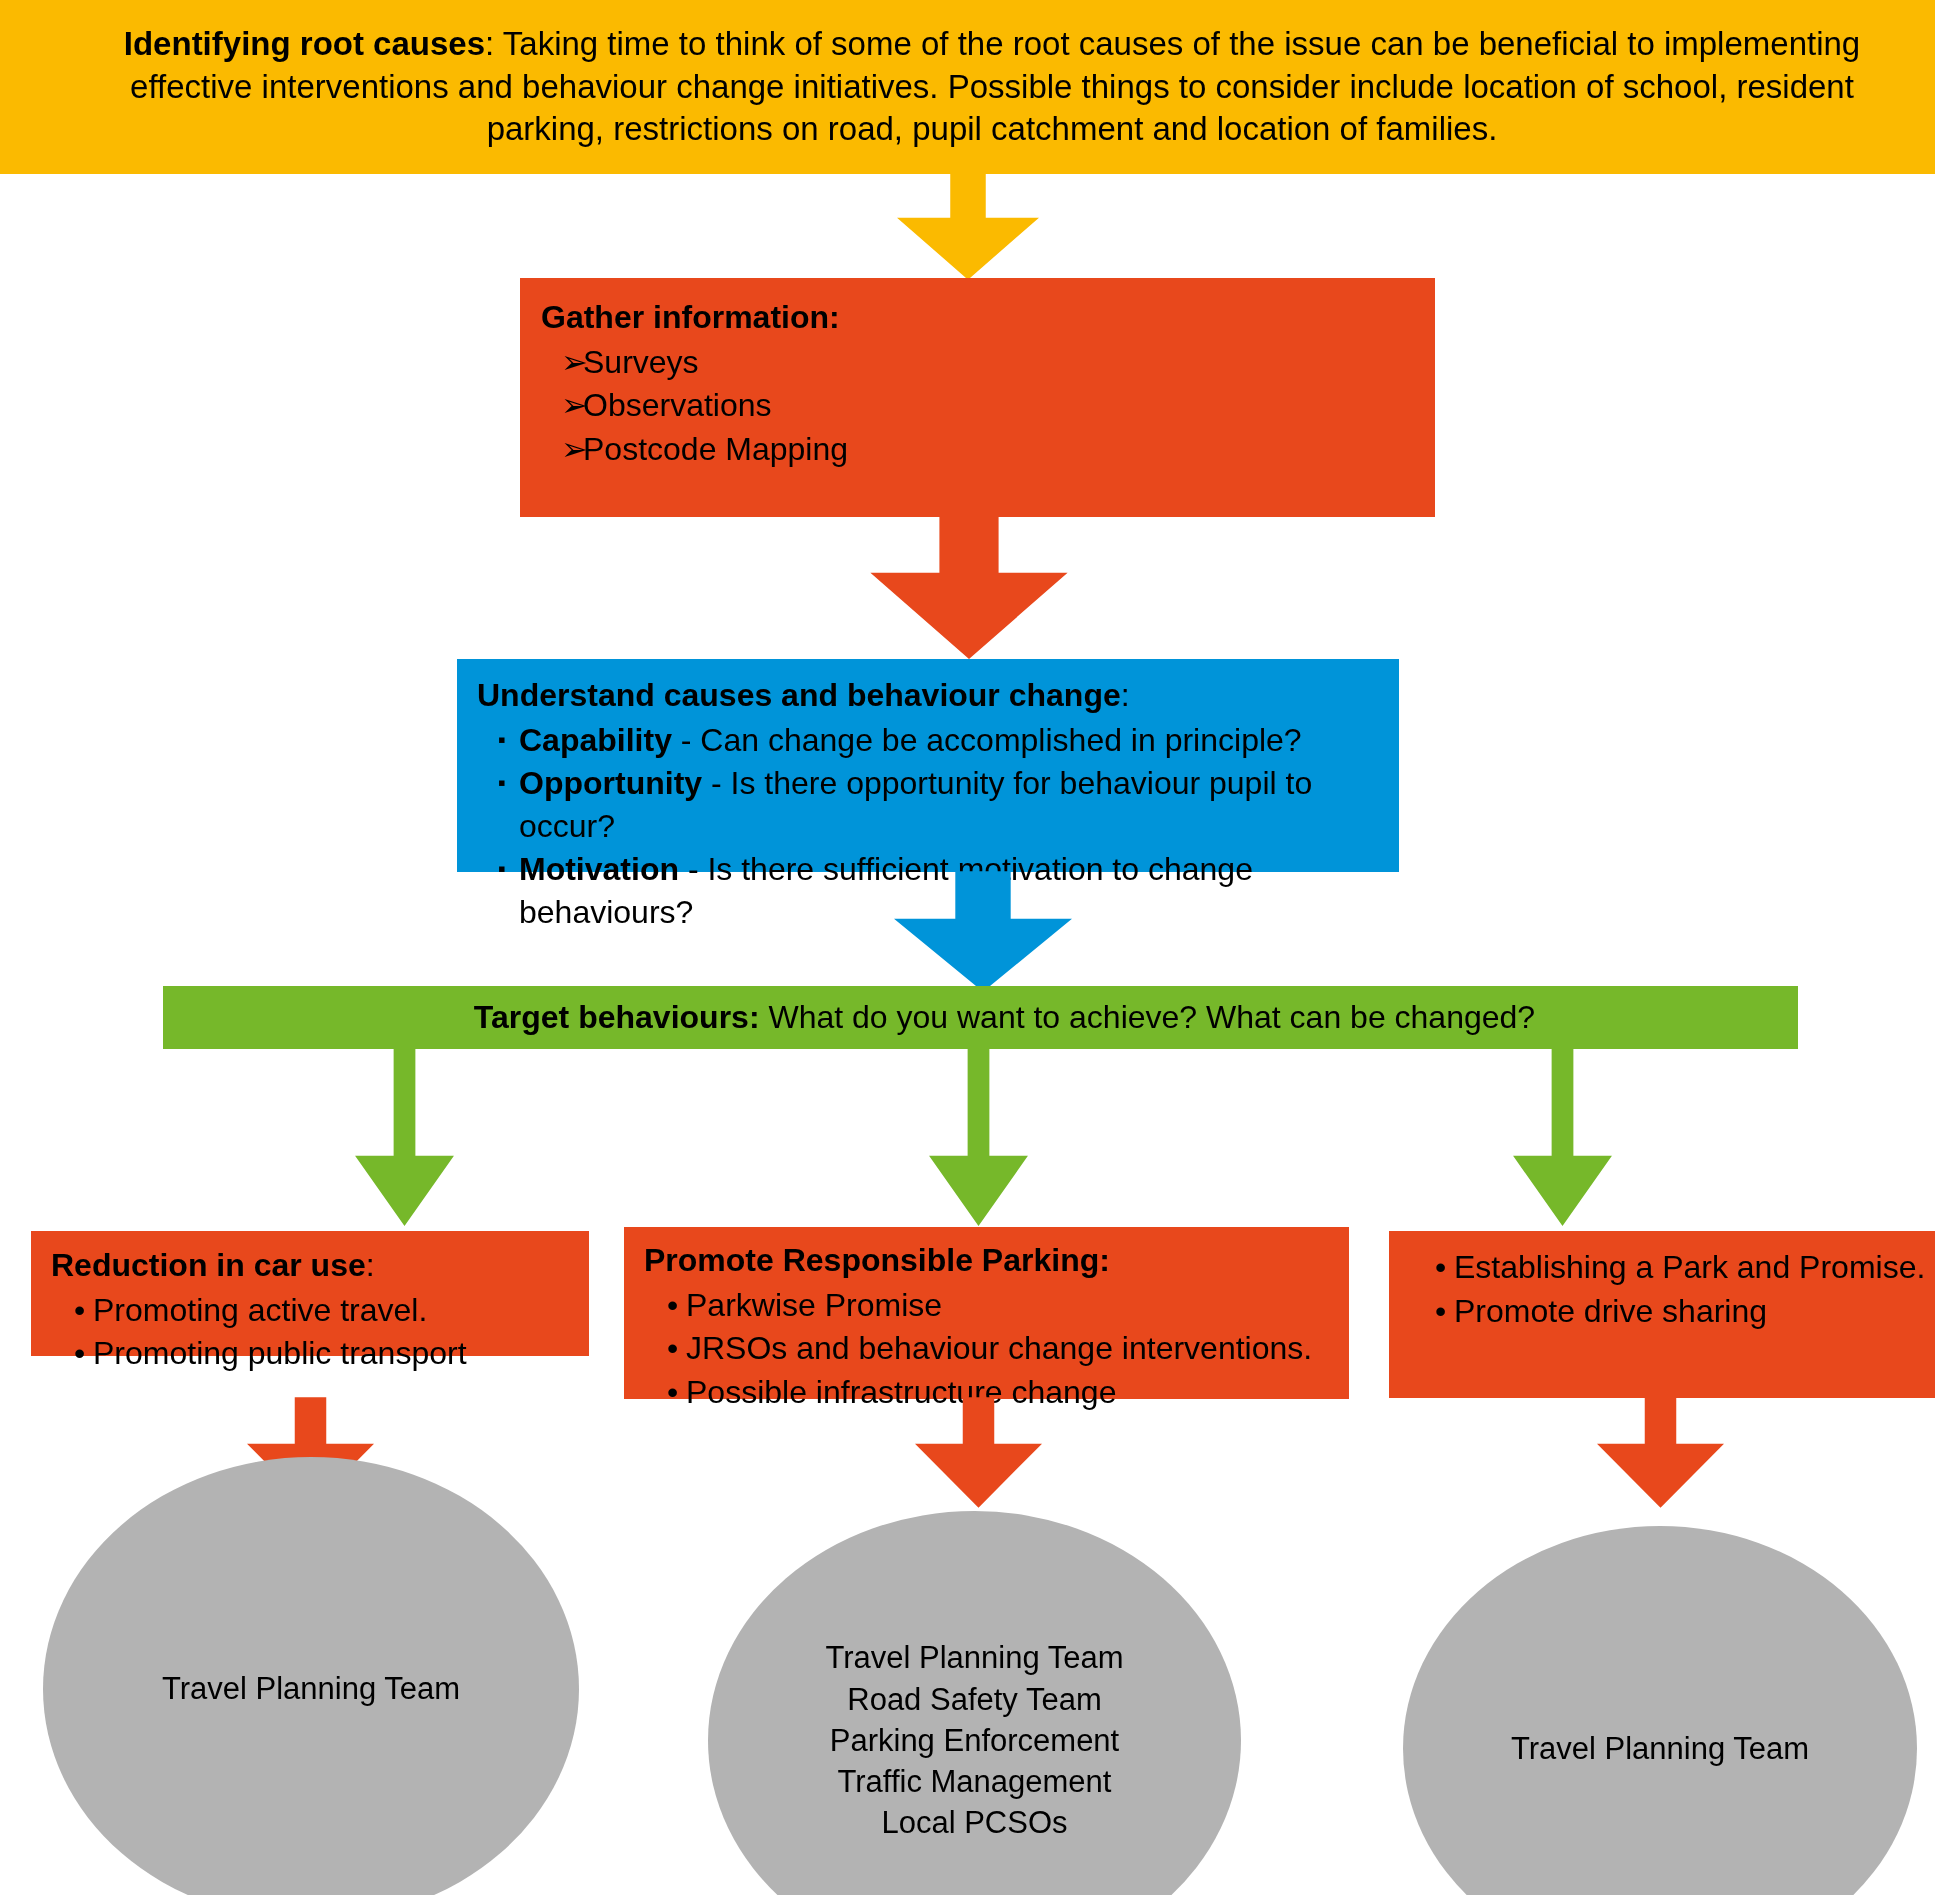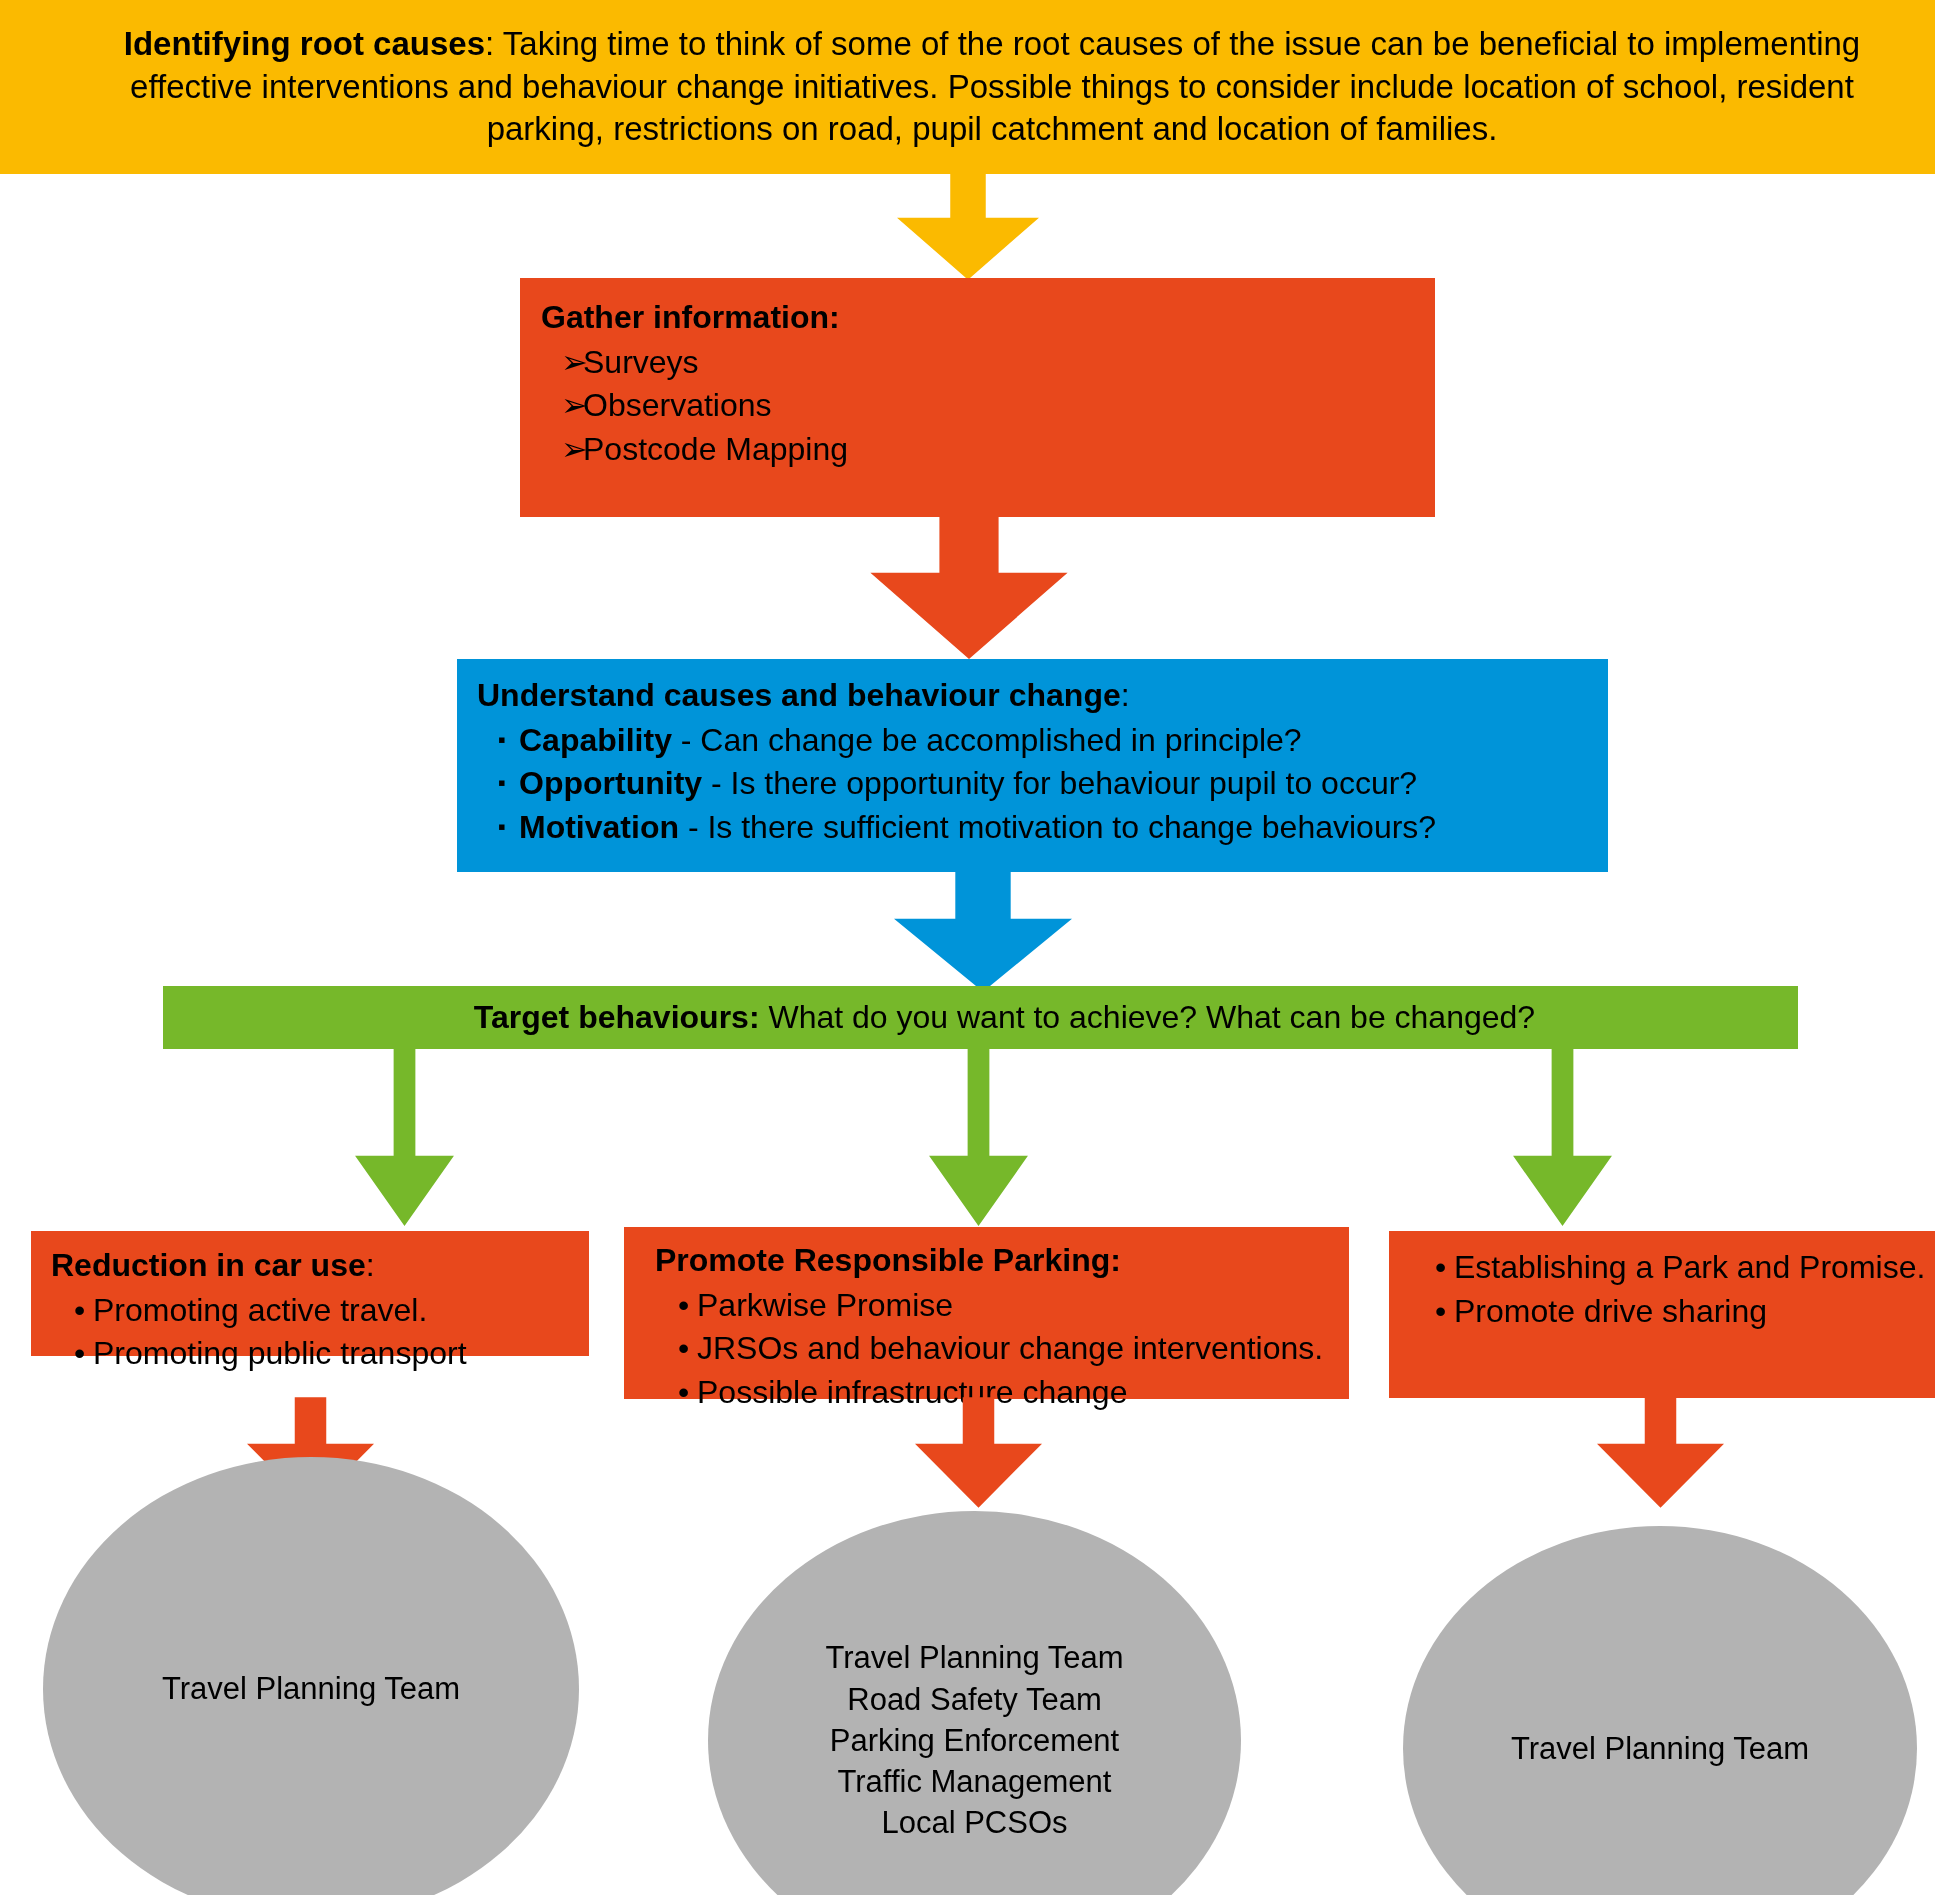--- a/index.html
+++ b/index.html
@@ -30,38 +30,38 @@
   
   .boxtext{ font-size:32px; line-height:1.33; }
   .b{font-weight:bold;}
 
   #gather-box{
     left:520px; top:278px; width:915px; height:239px;
     background:var(--orange);
     padding:18px 0 0 21px;
   }
   #understand-box{
-    left:457px; top:659px; width:1151px; height:213px;
+    left:457px; top:659px; width:942px; height:213px;
     background:var(--blue);
     padding:15px 0 0 20px;
   }
   #target-box{
     left:163px; top:986px; width:1635px; height:63px;
     background:var(--green);
     display:flex;align-items:center;justify-content:center;
   }
   #reduction-box{
     left:31px; top:1231px; width:558px; height:125px;
     background:var(--orange);
     padding:13px 0 0 20px;
   }
   #promote-box{
     left:624px; top:1227px; width:725px; height:172px;
     background:var(--orange);
-    padding:12px 0 0 31px;
+    padding:12px 0 0 20px;
   }
   #relocate-box{
     left:1389px; top:1231px; width:546px; height:167px;
     background:var(--orange);
     padding:13px 0 0 23px;
   }
 
   ul.bl{ margin:2px 0 0 0; padding:0; list-style:none; }
   ul.bl li{
     display:flex; align-items:flex-start;

